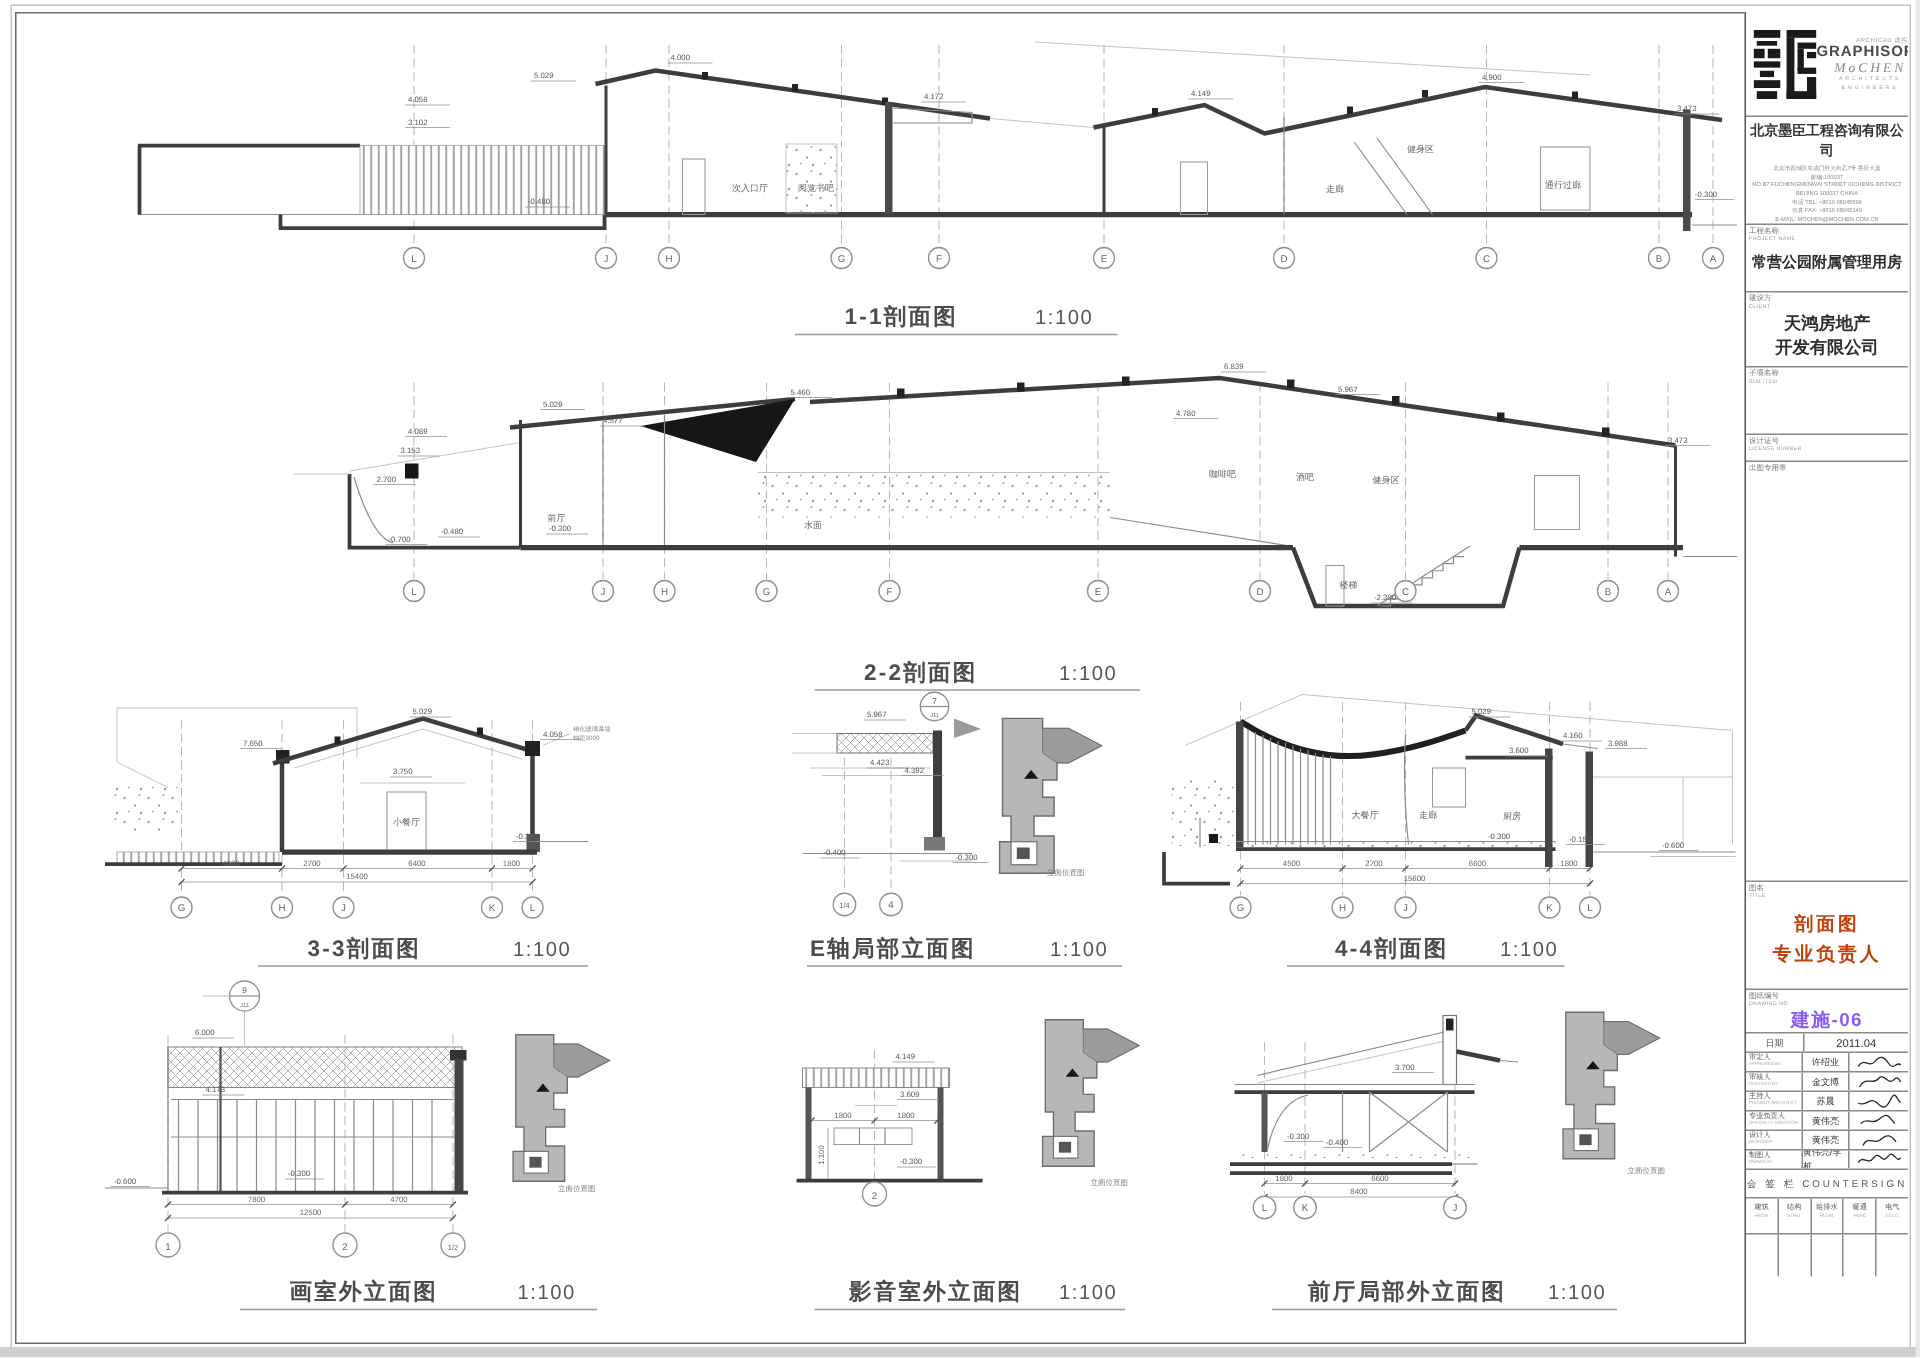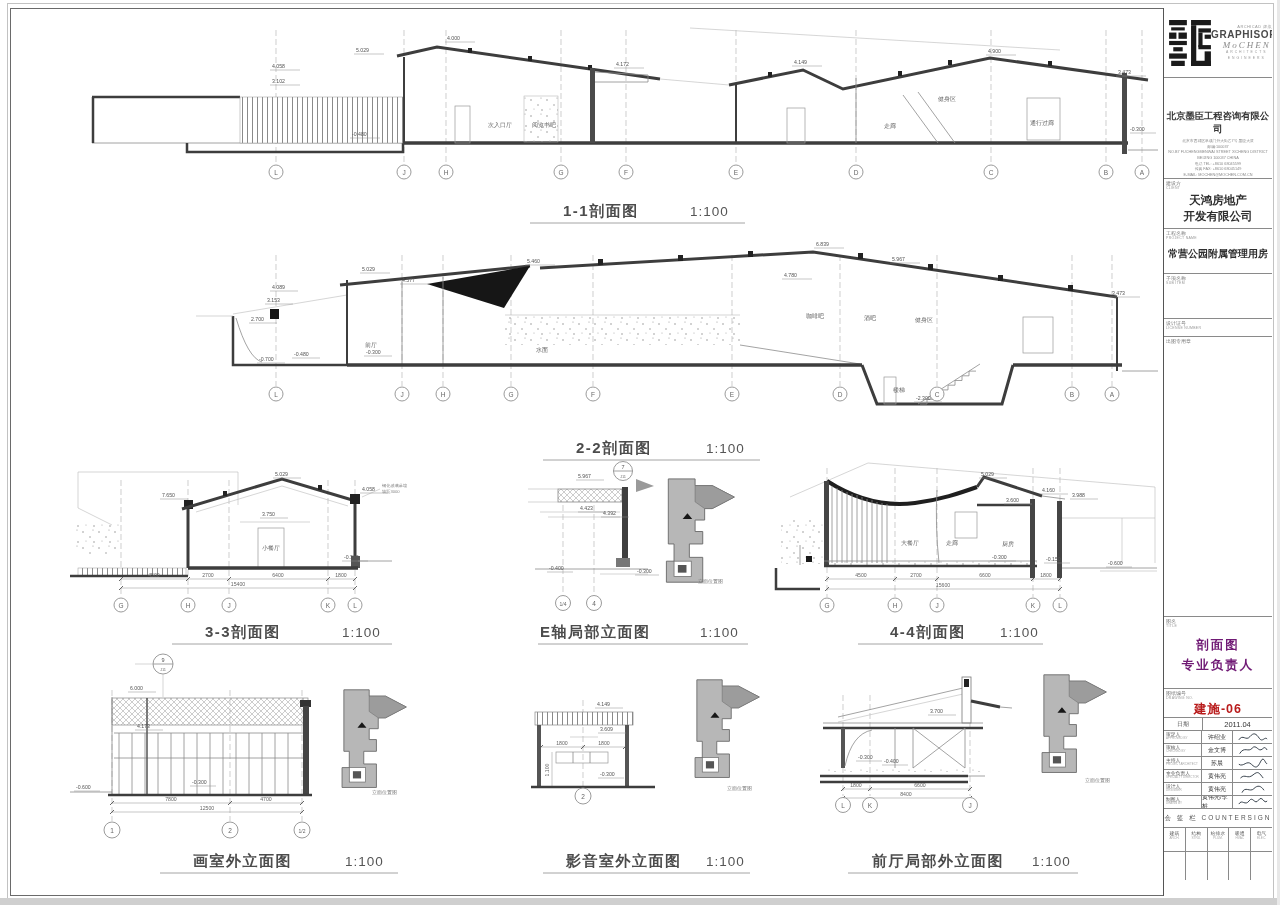--- a/index.html
+++ b/index.html
@@ -42,38 +42,38 @@
   .tb .row{box-sizing:border-box;border-bottom:1px solid #8a8a8a;overflow:hidden;position:relative;}
   .lbl{font-size:5px;color:#777;line-height:1.2;padding:1px 0 0 2px;text-align:left;}
   .lbl .en{font-size:3.5px;color:#9a9a9a;display:block;letter-spacing:.3px;}
   .tb-logo{height:70px;display:flex;align-items:center;}
   .sealbox{width:42px;height:46px;margin-left:5px;flex:0 0 auto;}
   .brandcol{flex:1;text-align:center;padding-right:3px;}
   .archicad{font-size:4px;color:#999;text-align:right;padding-right:2px;letter-spacing:.4px;}
   .graphisoft{font-size:10px;font-weight:bold;color:#4a4a4a;letter-spacing:.6px;}
   .mochen{font-family:"Liberation Serif",serif;font-size:9px;color:#8a8a8a;letter-spacing:2px;font-style:italic;}
   .firmsub{font-size:3.4px;color:#999;letter-spacing:2px;line-height:1.5;}
-  .tb-company{height:72px;margin-top:29px;}
+  .tb-company{height:72px;}
   .companyname{font-size:9.3px;font-weight:bold;color:#333;text-align:center;margin-top:3px;}
   .addr{font-size:3.8px;color:#8a8a8a;text-align:center;line-height:1.5;margin-top:3px;}
   .tb-client{height:50px;}
   .bigname{font-size:11.5px;font-weight:bold;color:#2e2e2e;text-align:center;line-height:1.35;margin-top:3px;}
   .tb-project{height:45px;}
   .projname{font-size:10px;font-weight:bold;color:#2e2e2e;text-align:center;margin-top:7px;}
   .tb-subitem{height:45px;}
   .tb-license{height:18px;display:flex;}
   .tb-license .lbl{flex:1;}
   .tb-seal{height:280px;}
   .tb-stage{height:46px;}
   .stagename{font-size:13px;font-weight:bold;color:#333;text-align:center;margin-top:2px;letter-spacing:3px;}
   .stageen{font-size:3.5px;color:#999;text-align:center;line-height:1.5;margin-top:2px;letter-spacing:.4px;}
   .tb-title{height:72px;}
-  .sheettitle{font-size:12.5px;font-weight:bold;color:#701a75;text-align:center;line-height:1.55;margin-top:8px;letter-spacing:2px;}
+  .sheettitle{font-size:12.5px;font-weight:bold;color:#c2410c;text-align:center;line-height:1.55;margin-top:8px;letter-spacing:2px;}
   .tb-number{height:29px;}
-  .dwgno{font-size:12.5px;font-weight:bold;color:#b91c1c;text-align:center;margin-top:1px;letter-spacing:1px;}
+  .dwgno{font-size:12.5px;font-weight:bold;color:#8b5cf6;text-align:center;margin-top:1px;letter-spacing:1px;}
   .tb-date{height:13px;display:flex;align-items:stretch;text-align:center;}
   .datelbl{width:38px;border-right:1px solid #8a8a8a;font-size:6px;color:#555;display:flex;align-items:center;justify-content:center;}
   .dateval{flex:1;font-size:7.5px;color:#333;display:flex;align-items:center;justify-content:center;}
   .person{height:13px;display:flex;align-items:stretch;}
   .p-role{width:38px;border-right:1px solid #8a8a8a;padding:1px 0 0 2px;box-sizing:border-box;}
   .p-role .cn{font-size:4.8px;color:#555;display:block;line-height:1.1;}
   .p-role .en{font-size:3px;color:#aaa;display:block;line-height:1;}
   .p-name{width:30px;border-right:1px solid #8a8a8a;font-size:6px;color:#333;display:flex;align-items:center;justify-content:center;}
   .p-sig{flex:1;display:flex;align-items:center;justify-content:center;}
   .sig{width:34px;height:11px;}
@@ -585,33 +585,33 @@
         <div>北京市西城区阜成门外大街乙7号 墨臣大厦</div>
         <div>邮编:100037</div>
         <div>NO.B7 FUCHENGMENWAI STREET XICHENG DISTRICT</div>
         <div>BEIJING 100037 CHINA</div>
         <div>电话 TEL: +8610 68045599</div>
         <div>传真 FAX: +8610 68045149</div>
         <div>E-MAIL: MOCHEN@MOCHEN.COM.CN</div>
         <div>HTTP://WWW.MOCHEN.COM.CN</div>
       </div>
     </div>
+    <div class="row tb-project">
+      <div class="lbl"><span>工程名称</span>
+        <span class="en">PROJECT NAME</span></div>
+      <div class="projname">常营公园附属管理用房</div>
+    </div>
     <div class="row tb-client">
       <div class="lbl"><span>建设方</span>
         <span class="en">CLIENT</span></div>
       <div class="bigname">
         <div>天鸿房地产</div>
         <div>开发有限公司</div>
       </div>
     </div>
-    <div class="row tb-project">
-      <div class="lbl"><span>工程名称</span>
-        <span class="en">PROJECT NAME</span></div>
-      <div class="projname">常营公园附属管理用房</div>
-    </div>
     <div class="row tb-subitem">
       <div class="lbl"><span>子项名称</span>
         <span class="en">SUB ITEM</span></div>
     </div>
     <div class="row tb-license">
       <div class="lbl"><span>设计证号</span>
         <span class="en">LICENSE NUMBER</span></div>
     </div>
     <div class="row tb-seal">
       <div class="lbl"><span>出图专用章</span></div>

